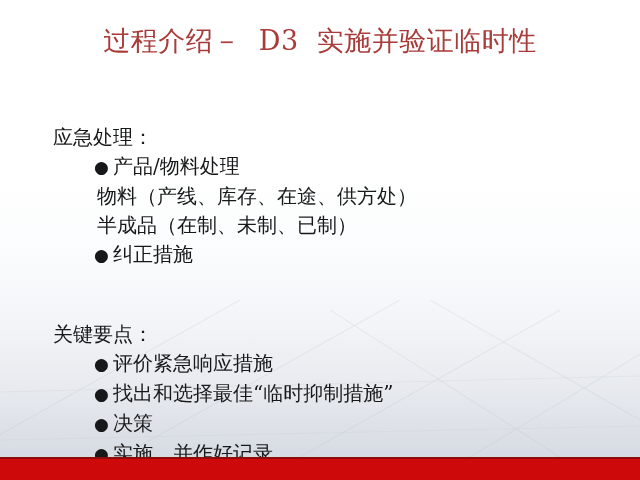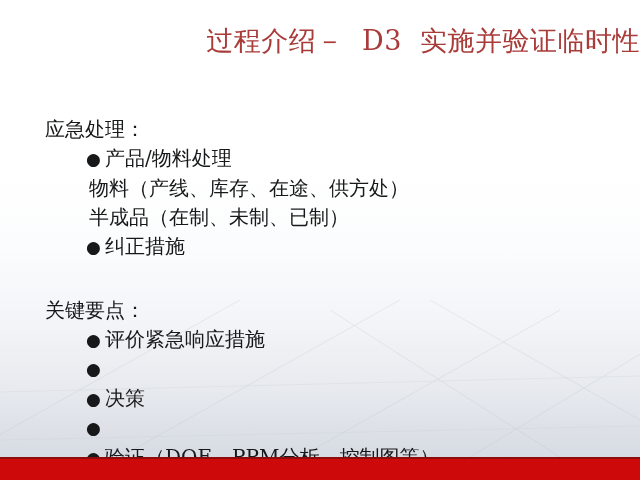--- a/index.html
+++ b/index.html
@@ -34,42 +34,42 @@
     height: 157px;
     pointer-events: none;
     opacity: 0.55;
   }
 
   #title-block {
     position: absolute;
     left: 0;
     top: 22px;
     width: 640px;
-    text-align: right;
+    text-align: center;
     color: #a93b39;
     font-size: 27px;
     line-height: 38px;
     letter-spacing: 0.5px;
     font-family: "DejaVu Serif", "Liberation Serif", serif;
   }
   #title-block .tline {
     display: block;
     white-space: pre;
   }
 
   #body-block {
     position: absolute;
     left: 0;
     top: 106px;
     width: 640px;
     color: #17181a;
   }
 
   .section {
-    margin: 8px;
+    margin: 16px;
   }
   .section-heading {
     margin-left: 37px;
     font-size: 20px;
     line-height: 30px;
     white-space: pre;
     font-family: "DejaVu Serif", "Liberation Serif", serif;
   }
   .bullet-line {
     margin-left: 78px;
@@ -156,27 +156,29 @@
 
     <div class="section">
       <div class="section-heading">关键要点：</div>
 
       <div class="bullet-line">
         <span class="bullet-dot">●</span>
         <span>评价紧急响应措施</span>
       </div>
       <div class="bullet-line">
         <span class="bullet-dot">●</span>
+        <span>找出和选择最佳“临时抑制措施”</span>
       </div>
       <div class="bullet-line">
         <span class="bullet-dot">●</span>
         <span>决策</span>
       </div>
       <div class="bullet-line">
         <span class="bullet-dot">●</span>
+        <span>实施，并作好记录</span>
       </div>
       <div class="bullet-line">
         <span class="bullet-dot">●</span>
         <span>验证（DOE、PPM分析、控制图等）</span>
       </div>
     </div>
 
   </div>
 
   <div id="bottom-bar"></div>

